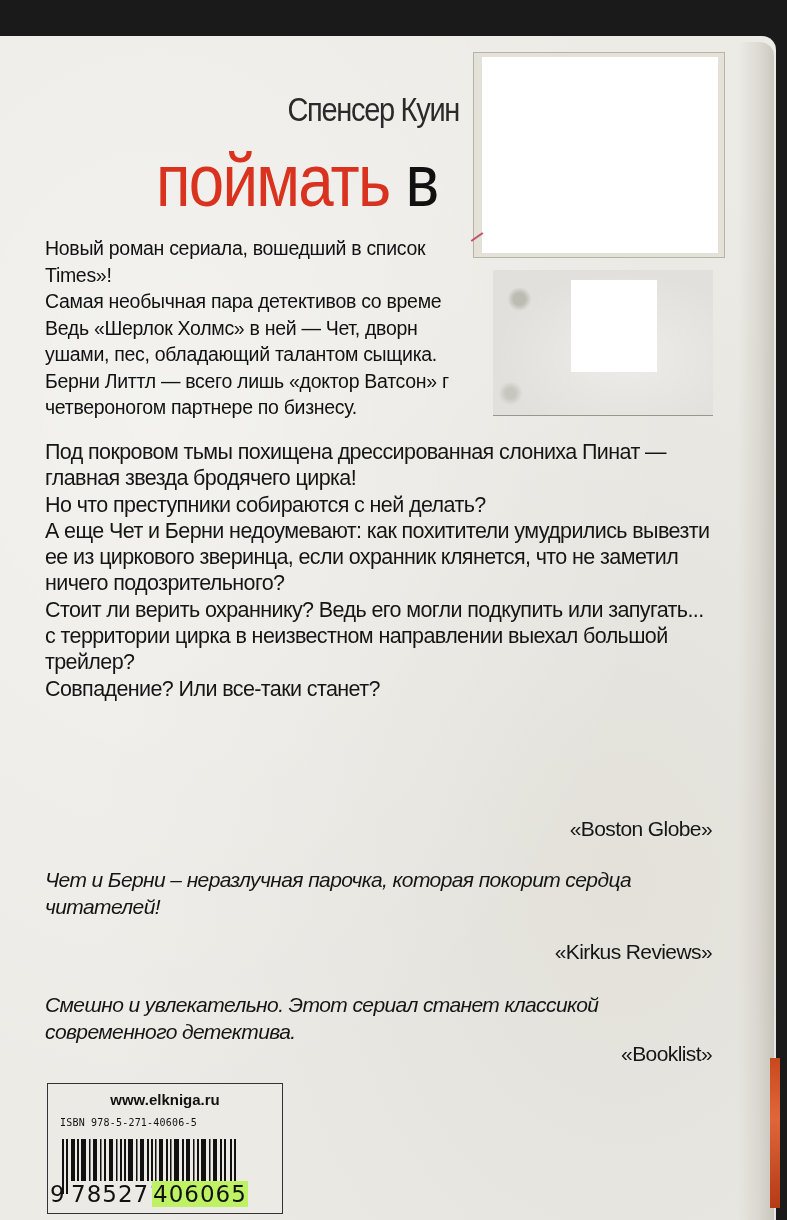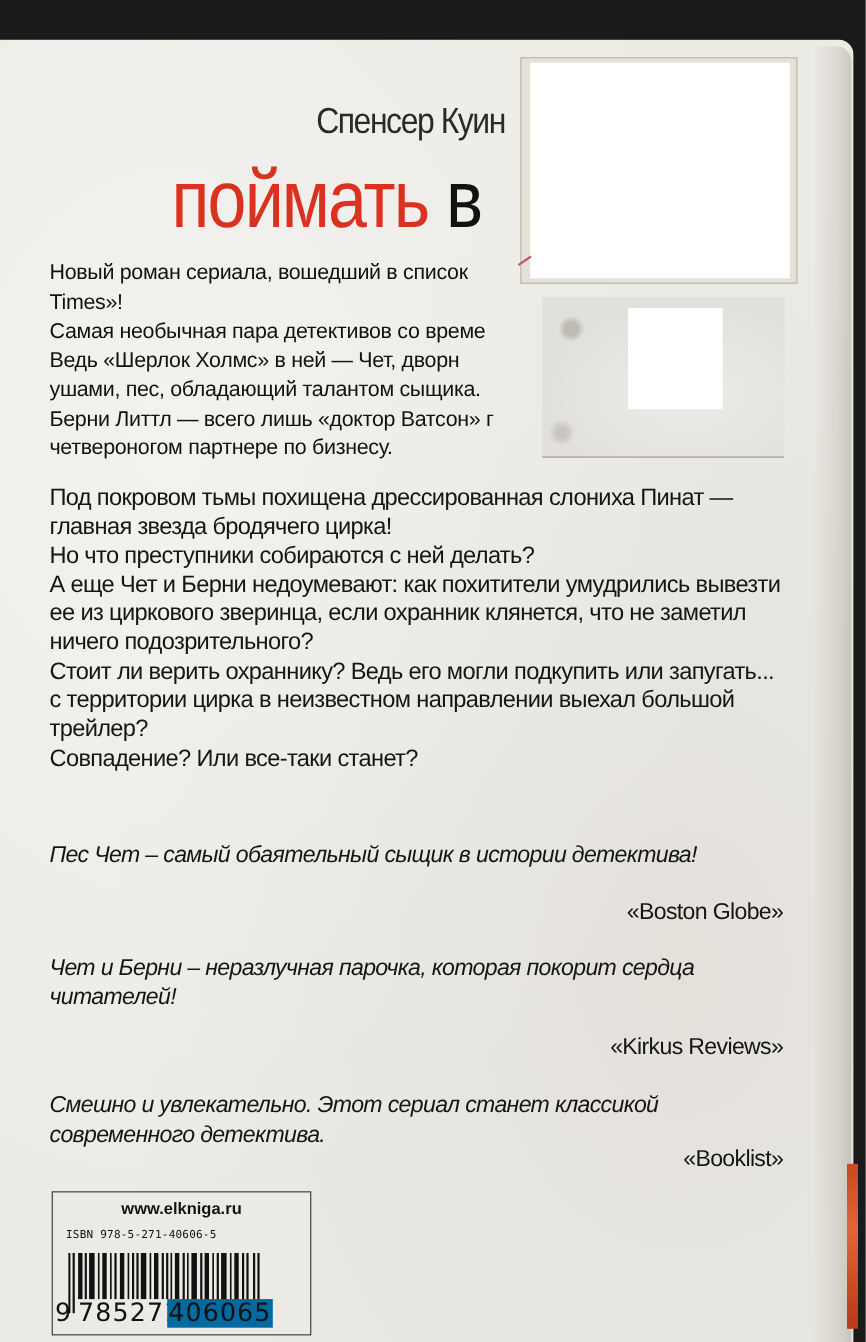--- a/index.html
+++ b/index.html
@@ -97,21 +97,21 @@
   }
   .bars {
     position:absolute; left:14px; top:55px; width:176px; height:55px;
   }
   .digits {
     position:absolute; left:0px; top:97px; height:30px; width:199px;
     font-family:"DejaVu Sans", sans-serif; font-size:23px; color:#111; letter-spacing:1px;
   }
   .digits .first { position:absolute; left:2px; top:0; }
   .digits .g1 { position:absolute; left:22px; top:0; background:#eceae4; padding:0 1px; }
-  .digits .g2 { position:absolute; left:104px; top:0; background:#0369a1; padding:0 1px; }
+  .digits .g2 { position:absolute; left:104px; top:0; background:#bef264; padding:0 1px; }
 </style>
 </head>
 <body>
 
 <div class="cover">
   <div class="spine-edge"></div>
 
   <div class="author">Спенсер Куин</div>
 
   <div class="title">
@@ -145,23 +145,20 @@
     <div>Но что преступники собираются с ней делать?</div>
     <div>А еще Чет и Берни недоумевают: как похитители умудрились вывезти</div>
     <div>ее из циркового зверинца, если охранник клянется, что не заметил</div>
     <div>ничего подозрительного?</div>
     <div>Стоит ли верить охраннику? Ведь его могли подкупить или запугать...</div>
     <div>с территории цирка в неизвестном направлении выехал большой</div>
     <div>трейлер?</div>
     <div>Совпадение? Или все-таки станет?</div>
   </div>
 
-  <div class="quote" style="top:729px;">
-    <div>Пес Чет – самый обаятельный сыщик в истории детектива!</div>
-  </div>
   <div class="source" style="top:781px;">«Boston Globe»</div>
 
   <div class="quote" style="top:831px;">
     <div>Чет и Берни – неразлучная парочка, которая покорит сердца</div>
     <div>читателей!</div>
   </div>
   <div class="source" style="top:904px;">«Kirkus Reviews»</div>
 
   <div class="quote" style="top:956px;">
     <div>Смешно и увлекательно. Этот сериал станет классикой</div>

